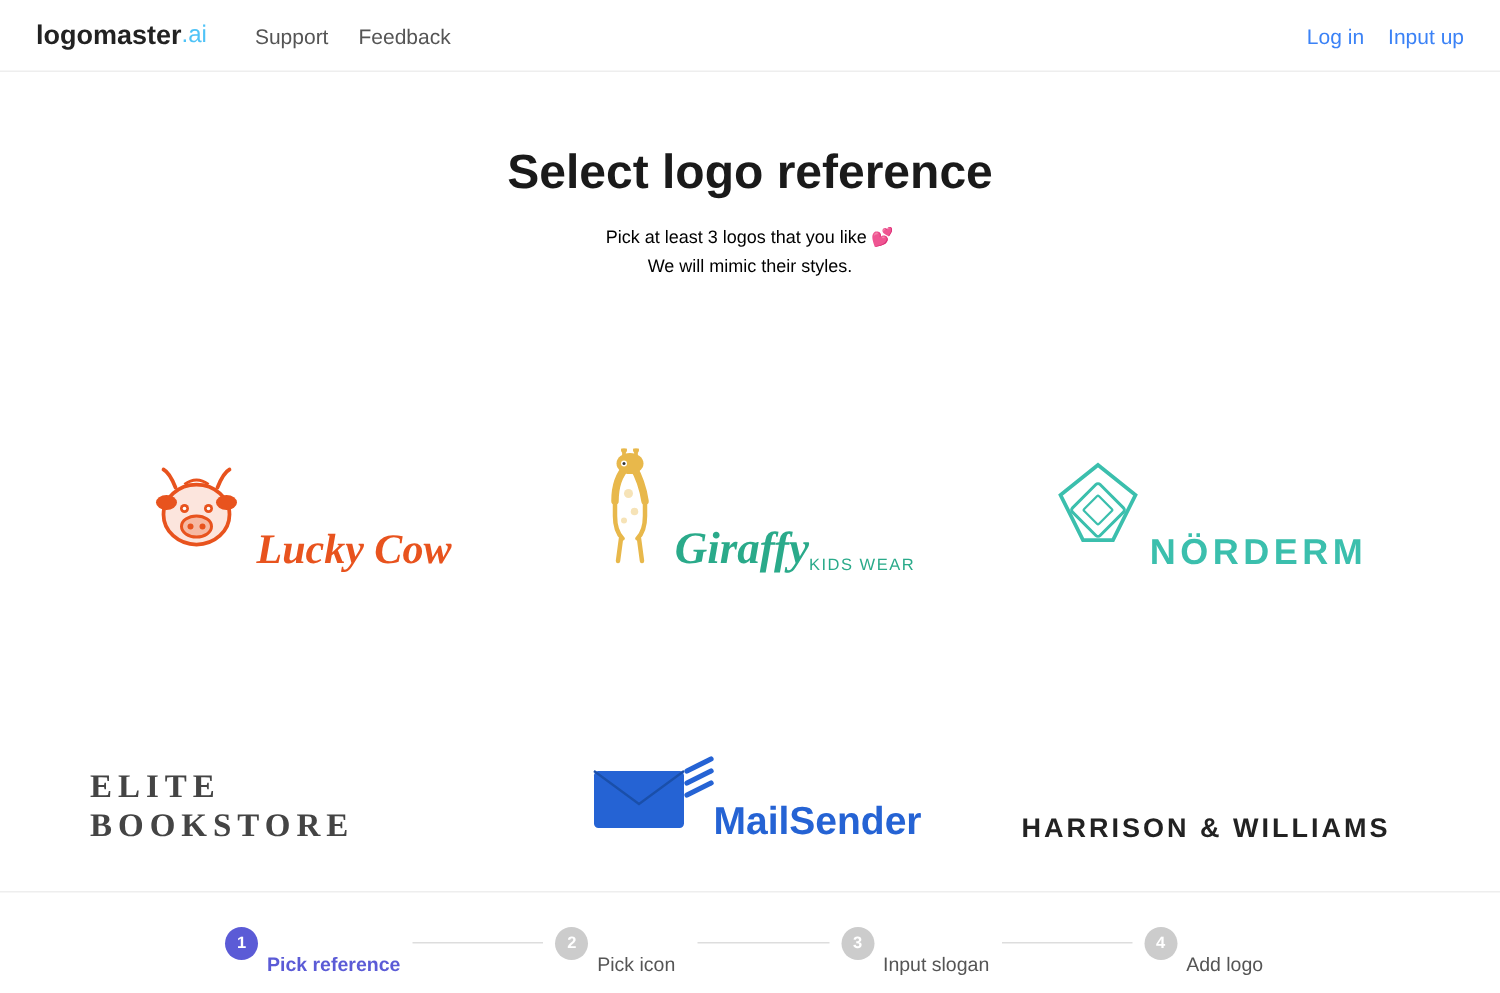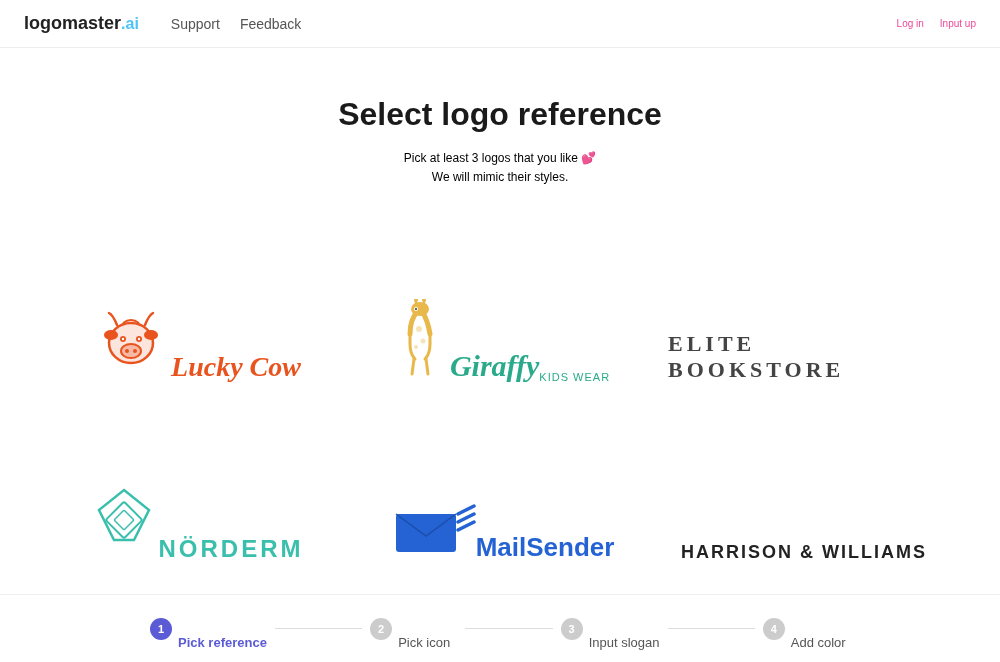--- a/index.html
+++ b/index.html
@@ -5,25 +5,25 @@
     * { margin: 0; padding: 0; box-sizing: border-box; }
     body { font-family: -apple-system, BlinkMacSystemFont, 'Segoe UI', sans-serif; background: #fff; color: #333; }
 
     
     .nav {
       display: flex; align-items: center; padding: 15px 24px; height: 48px;
       border-bottom: 1px solid #eee;
     }
     .nav-logo { display: flex; align-items: center; margin-right: 32px; }
     .nav-logo-text { font-size: 18px; font-weight: 700; color: #222; }
-    .nav-logo-ai { color: #4fc3f7; font-weight: 700; }
+    .nav-logo-ai { color: #4fc3f7; font-weight: 400; }
     .nav-links { display: flex; gap: 20px; }
     .nav-link { font-size: 14px; color: #555; text-decoration: none; cursor: pointer; }
     .nav-right { margin-left: auto; display: flex; gap: 16px; align-items: center; }
-    .nav-btn { font-size: 10px; color: #ec4899; cursor: pointer; background: none; border: none; }
+    .nav-btn { font-size: 14px; color: #3b82f6; cursor: pointer; background: none; border: none; }
 
     
     .hero { text-align: center; padding: 48px 24px 24px; }
     .hero-title { font-size: 32px; font-weight: 700; color: #1a1a1a; margin-bottom: 16px; }
     .hero-subtitle { font-size: 12px; color: #000000; line-height: 1.6; }
 
     
     .logo-grid {
       display: grid; grid-template-columns: repeat(3, 1fr);
       max-width: 960px; margin: 24px auto 0; padding: 0 24px;
@@ -179,35 +179,35 @@
         <circle cx="29" cy="30" r="3" fill="#e8b84b" opacity="0.4"></circle>
         <circle cx="33" cy="42" r="2.5" fill="#e8b84b" opacity="0.4"></circle>
         <circle cx="26" cy="48" r="2" fill="#e8b84b" opacity="0.4"></circle>
       </svg>
     </div>
     <div class="giraffy-name">Giraffy</div>
     <div class="giraffy-sub">Kids Wear</div>
   </div>
 
   <div class="logo-card">
-    <div class="elite-name">Elite Bookstore</div>
-  </div>
-
-  <div class="logo-card">
     <div class="norderm-icon">
       <svg width="70" height="70" viewBox="0 0 70 70" fill="none">
 
         <path d="M35 5 L60 25 L45 55 L25 55 L10 25 Z" fill="none" stroke="#3bbfad" stroke-width="2.5"></path>
 
         <rect x="22" y="22" width="26" height="26" rx="2" fill="none" stroke="#3bbfad" stroke-width="2" transform="rotate(45 35 35)"></rect>
 
         <rect x="28" y="28" width="14" height="14" rx="1" fill="none" stroke="#3bbfad" stroke-width="1.5" transform="rotate(45 35 35)"></rect>
       </svg>
     </div>
     <div class="norderm-name">Nörderm</div>
+  </div>
+
+  <div class="logo-card">
+    <div class="elite-name">Elite Bookstore</div>
   </div>
 
   <div class="logo-card">
     <div class="mailsender-icon">
       <svg width="90" height="65" viewBox="0 0 90 65" fill="none">
 
         <rect x="10" y="20" width="60" height="38" rx="3" fill="#2563d4"></rect>
 
         <path d="M10 20 L40 42 L70 20" fill="none" stroke="#1a4faa" stroke-width="1.5"></path>
 
@@ -241,17 +241,17 @@
     <div class="step-line"></div>
 
     <div class="step">
       <div class="step-circle inactive">3</div>
       <span class="step-label">Input slogan</span>
     </div>
     <div class="step-line"></div>
 
     <div class="step">
       <div class="step-circle inactive">4</div>
-      <span class="step-label">Add color</span>
+      <span class="step-label">Add logo</span>
     </div>
 
   </div>
 </div>
 
 </body></html>

